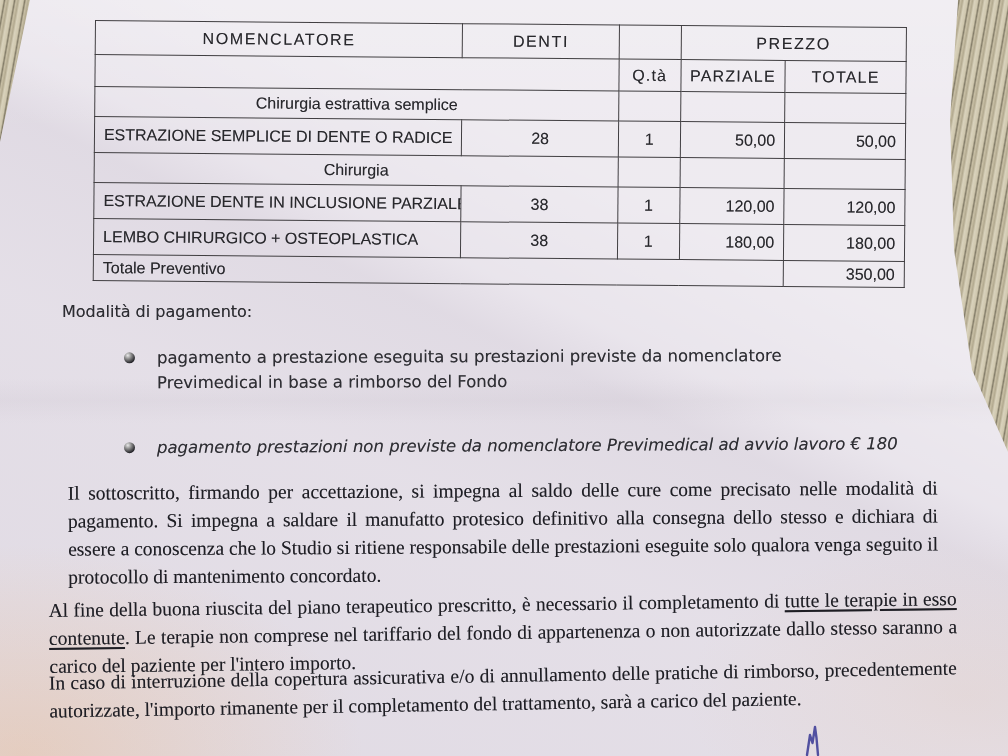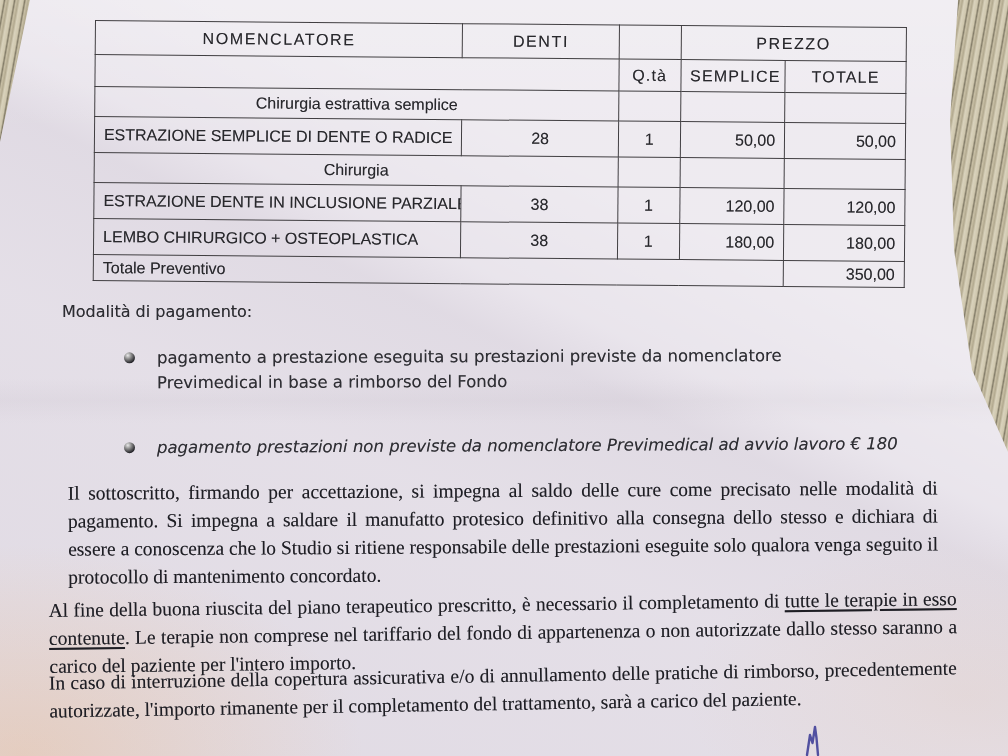--- a/index.html
+++ b/index.html
@@ -78,21 +78,21 @@
         <tbody>
             <tr class="h1">
           <td class="c">NOMENCLATORE</td>
           <td class="c">DENTI</td>
           <td></td>
           <td class="c" colspan="2">PREZZO</td>
         </tr>
         <tr class="h2">
           <td colspan="2"></td>
           <td class="c">Q.tà</td>
-          <td class="c">SEMPLICE</td>
+          <td class="c">PARZIALE</td>
           <td class="c">TOTALE</td>
         </tr>
         <tr class="sec">
           <td class="c" colspan="2">Chirurgia estrattiva semplice</td>
           <td></td>
               <td></td>
               <td></td>
         </tr>
         <tr class="item">
           <td>ESTRAZIONE SEMPLICE DI DENTE O RADICE</td>

